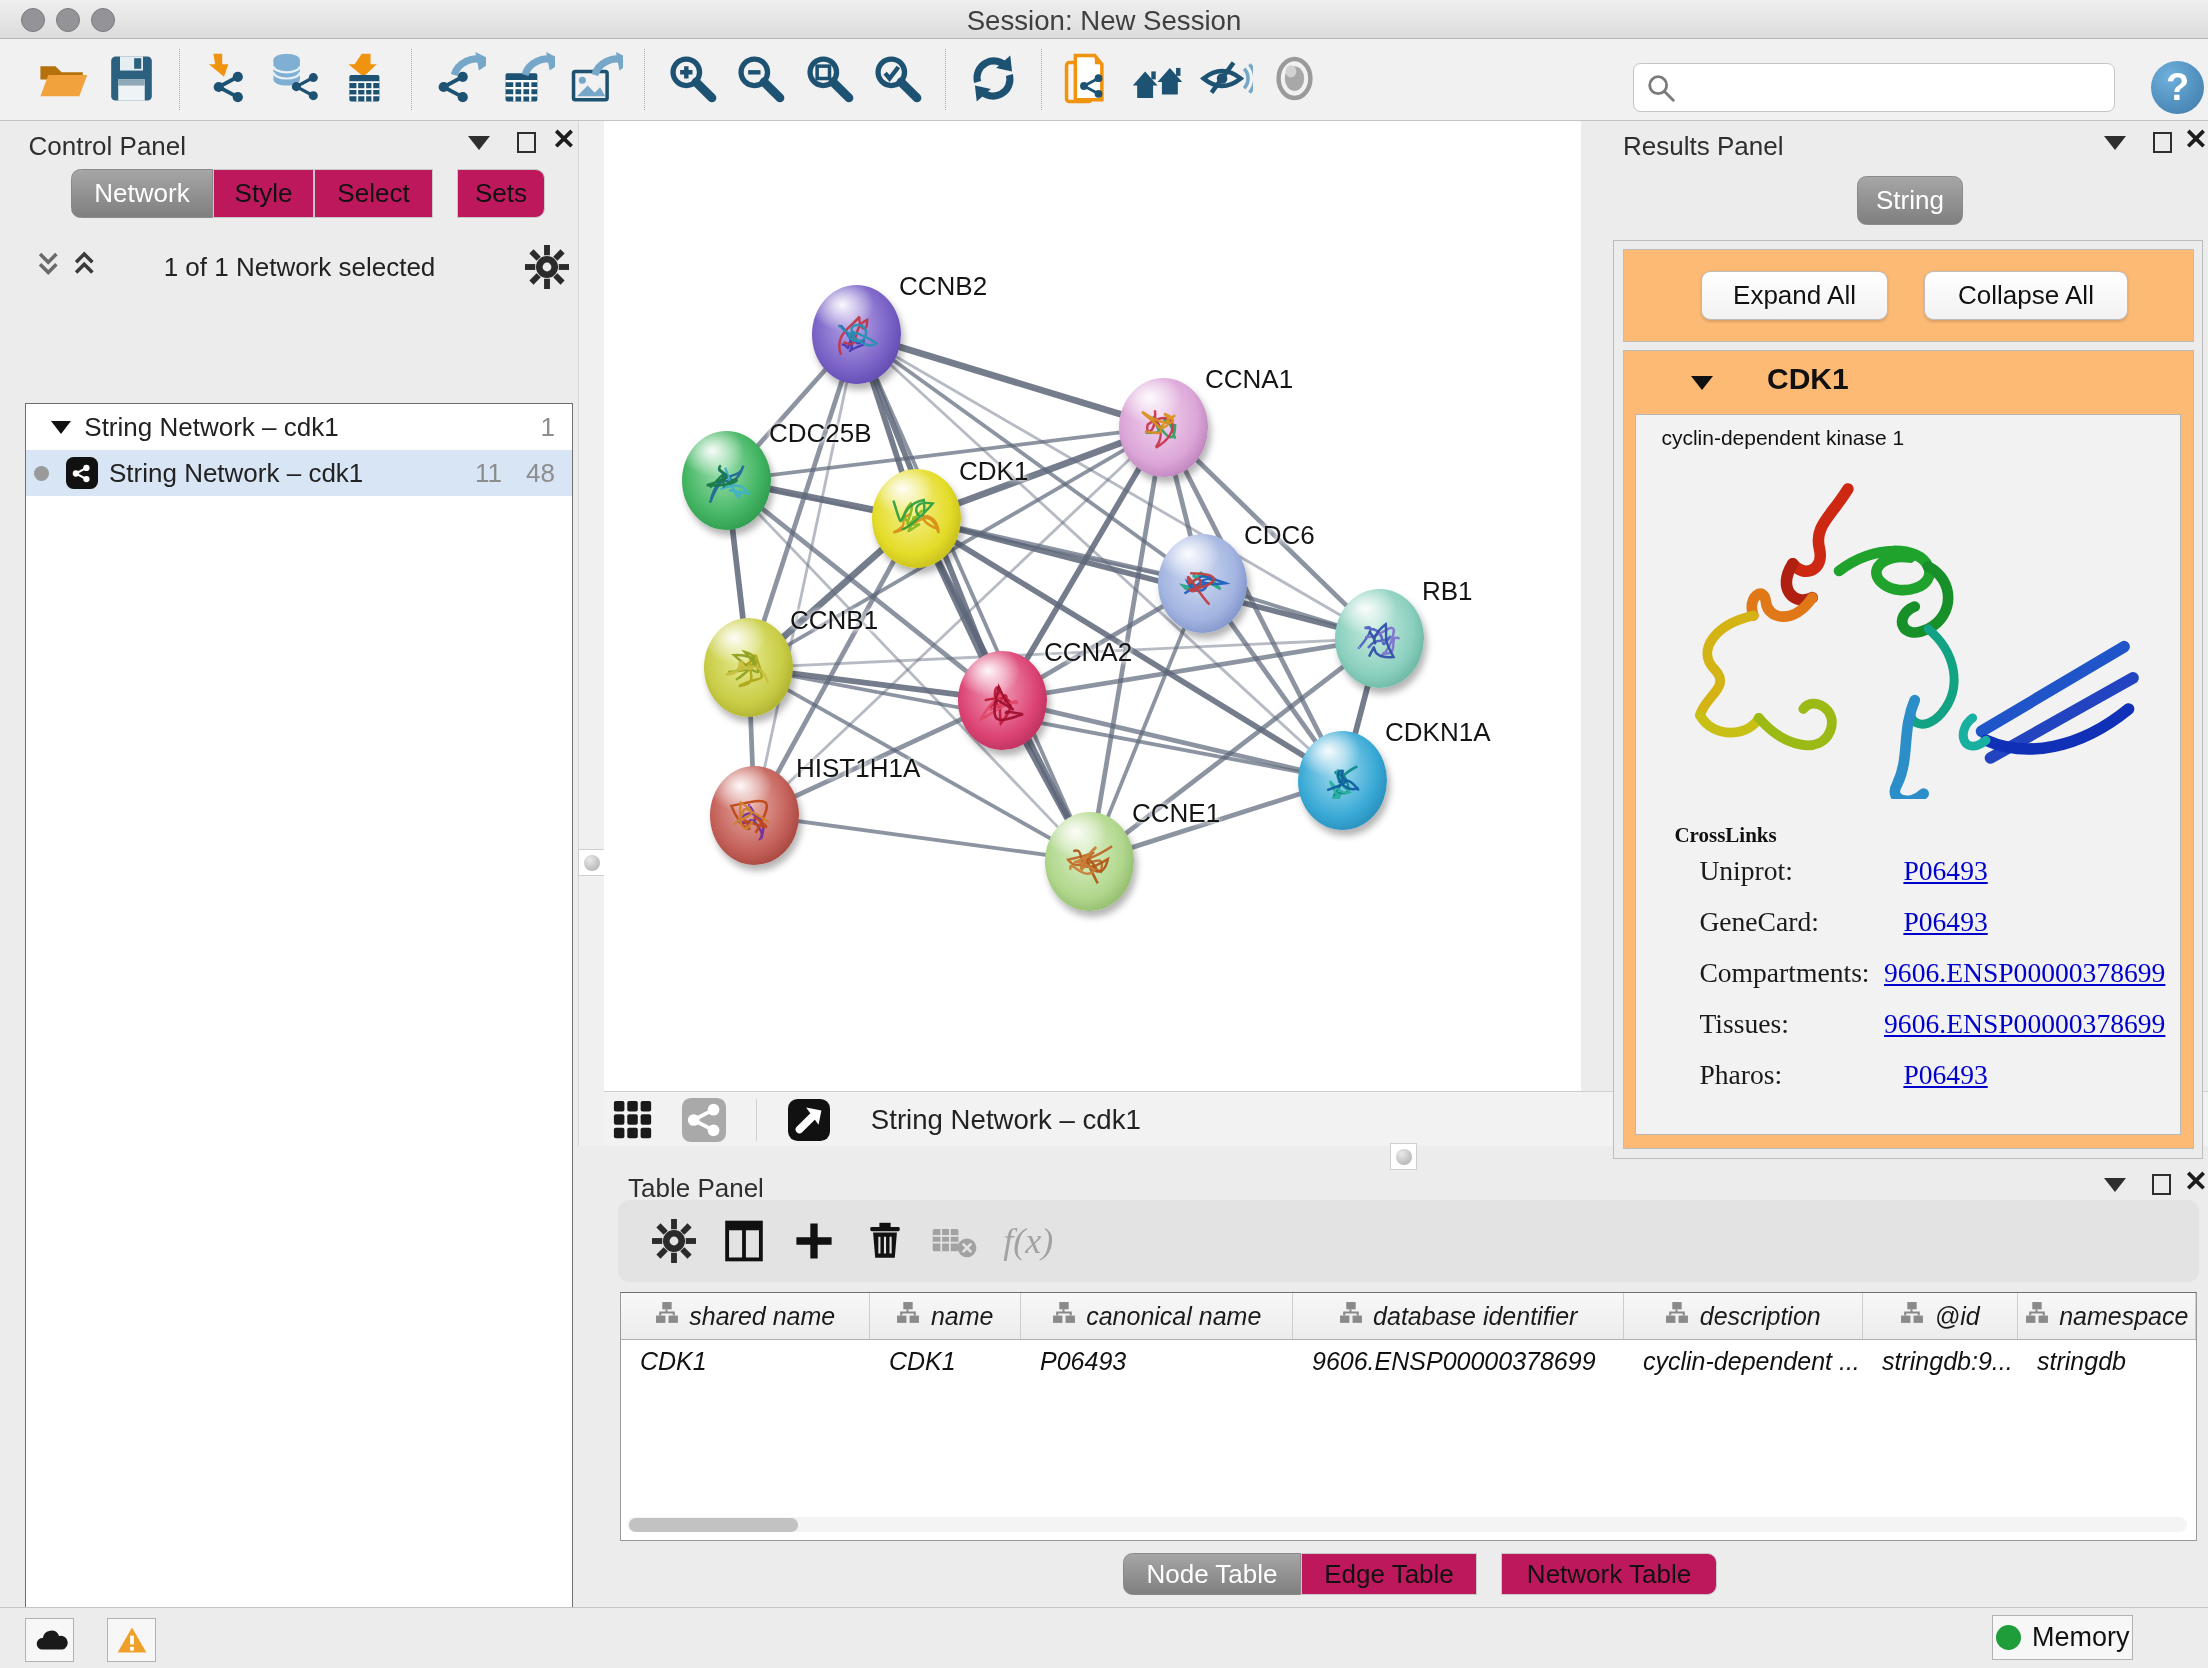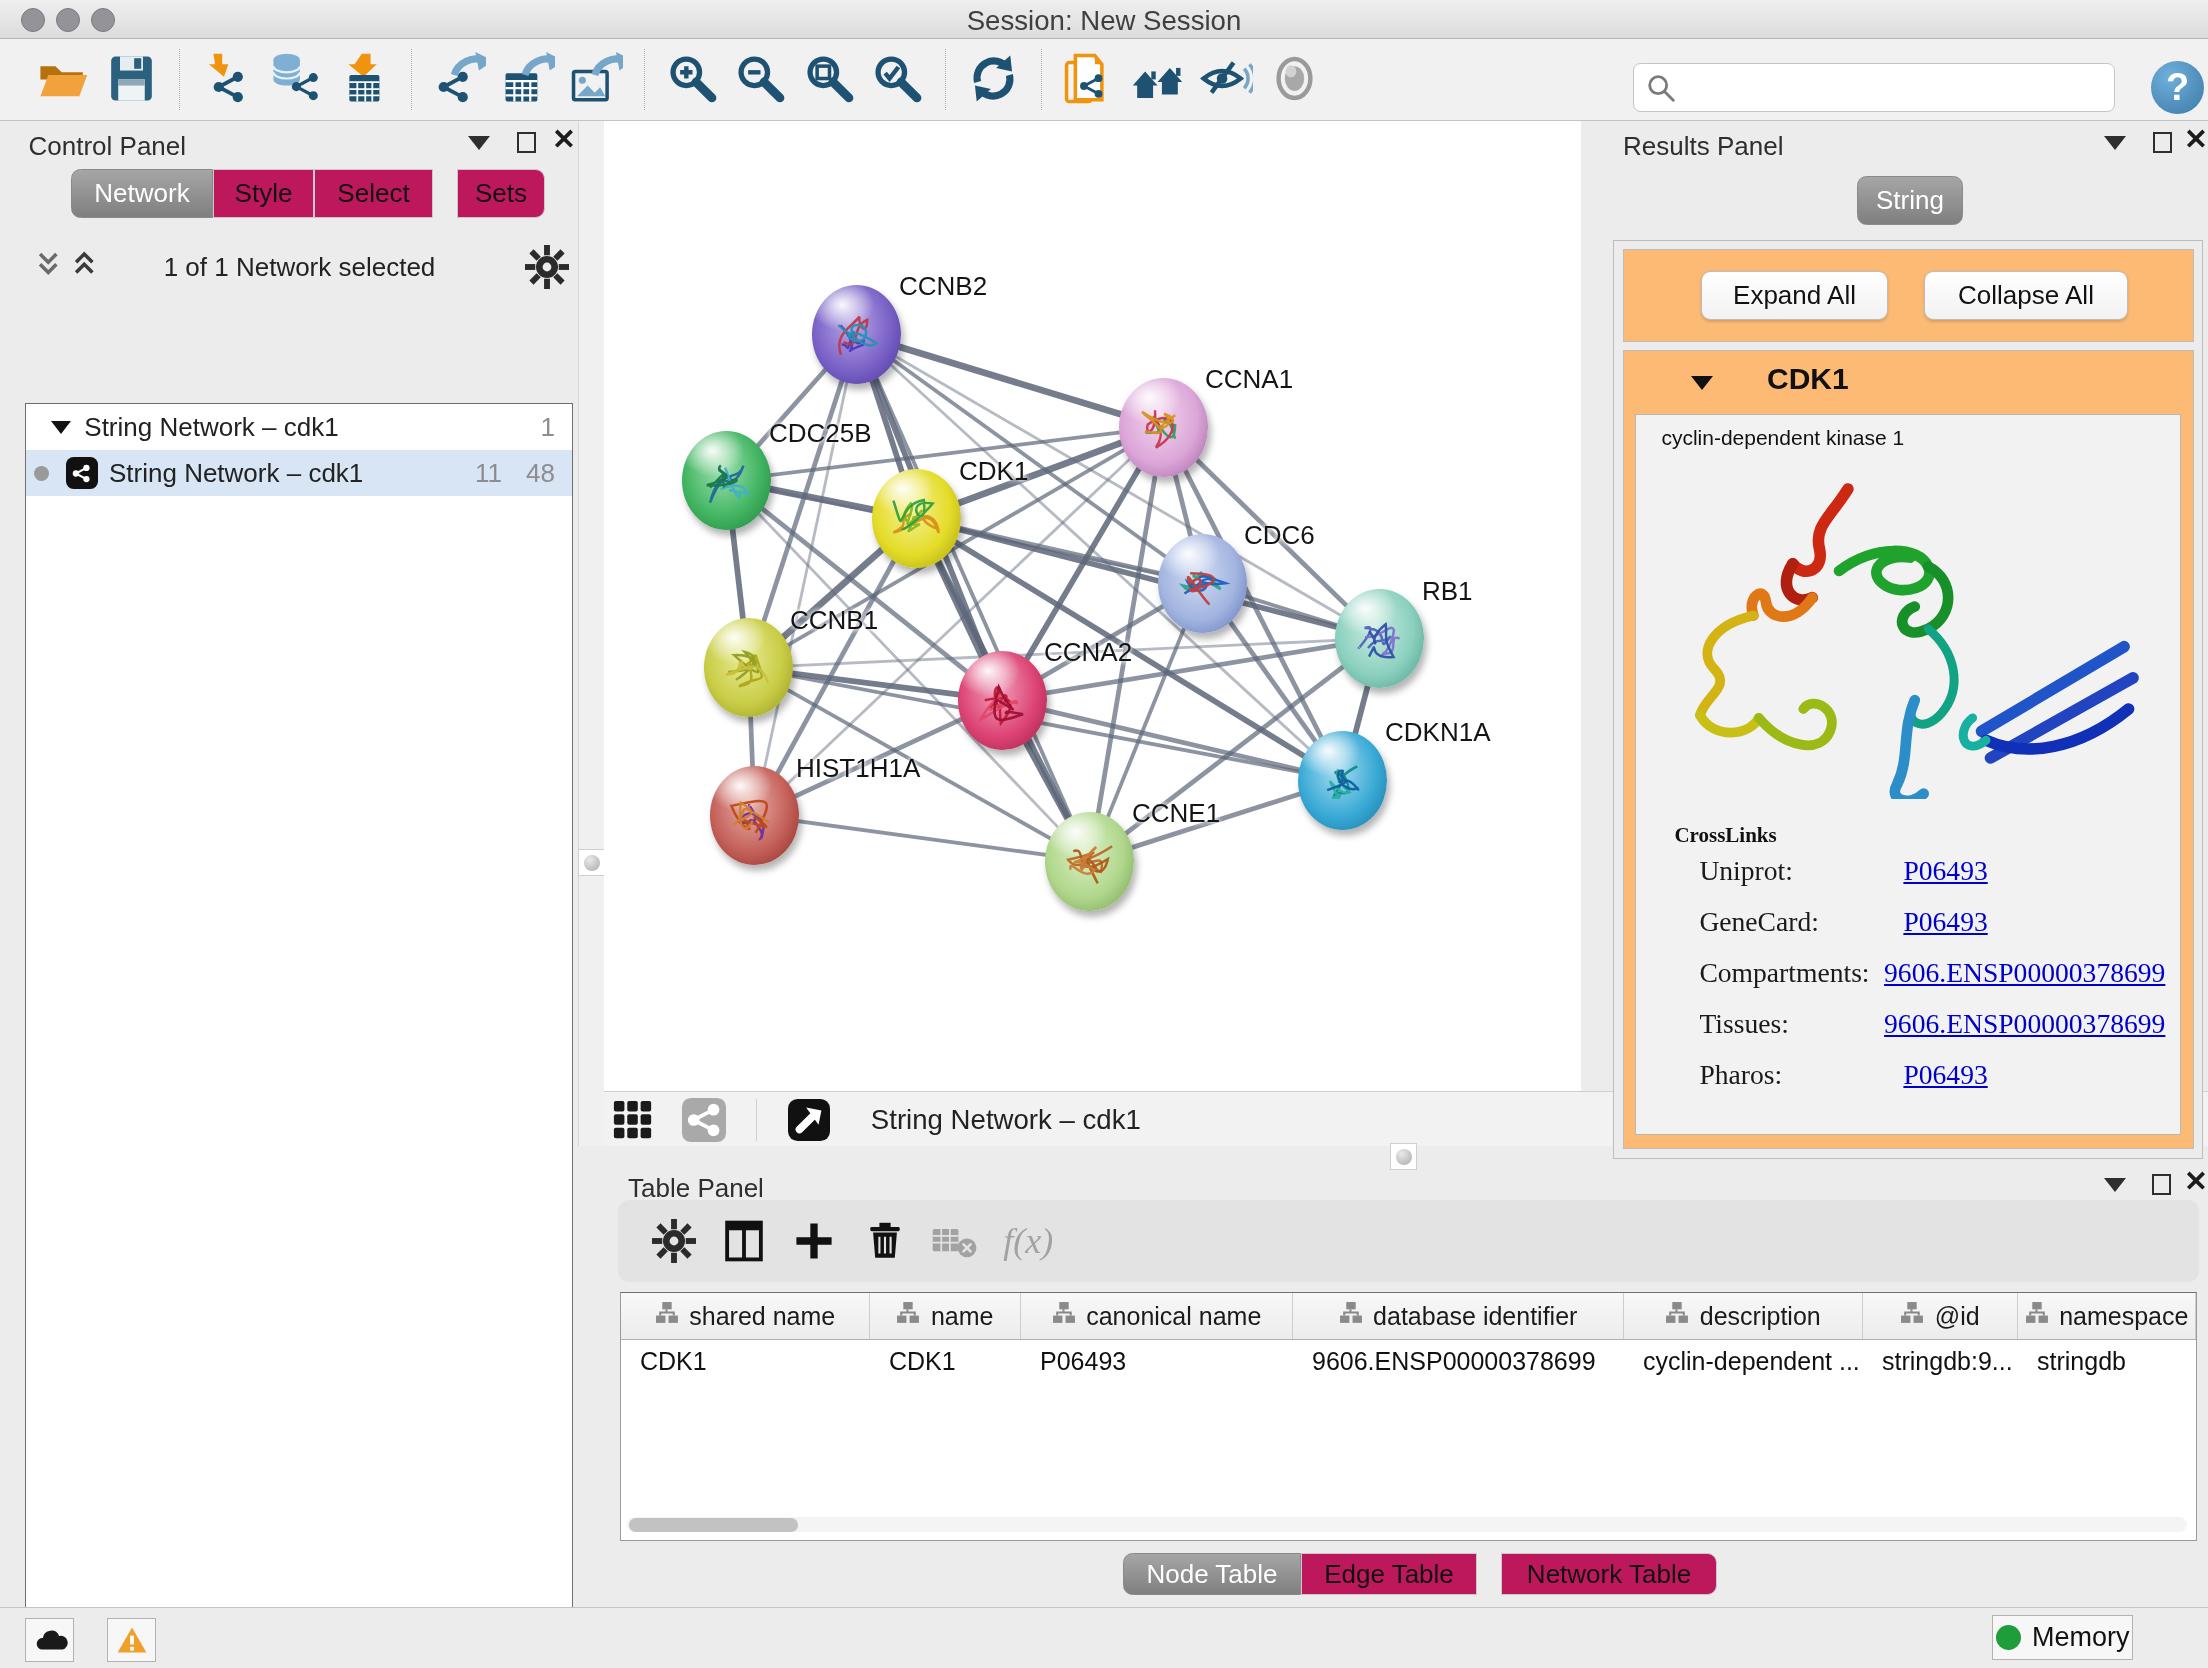--- a/index.html
+++ b/index.html
@@ -78,21 +78,21 @@
   .xl-row{display:flex;height:51px;align-items:center;}
   .xl-label{width:204px;font-size:27.6px;color:#1a1a1a;}
   .xl-value{font-size:27.6px;color:#0000cc;text-decoration:underline;cursor:pointer;}
 
   
   .tp-toolbar{left:618px;top:1200px;width:1581px;height:82px;background:#e3e3e3;border-radius:11.4px;
     display:flex;align-items:center;padding-left:21px;box-sizing:border-box;}
   .tp-btn{width:55px;height:57px;display:flex;align-items:center;justify-content:center;background:none;border:none;margin:0 7.6px;cursor:pointer;}
   .fx{font-family:"Liberation Serif",serif;font-style:italic;font-size:36px;color:#a2a2a2;}
   #data-table{left:620px;top:1292px;width:1577px;height:249px;background:#fff;
-    border:1px solid #9a9a9a;border-top:1.9px solid #6f6f6f;box-sizing:border-box;overflow:hidden;}
+    border:1px solid #9a9a9a;border-top:1.9px solid #6f6f6f;box-sizing:border-box;overflow:hidden;font-style:italic;}
   .th-row{display:flex;height:46px;background:linear-gradient(#f8f8f8,#ececec);border-bottom:1.9px solid #b0b0b0;}
   .th{display:flex;align-items:center;justify-content:center;font-size:25px;color:#1a1a1a;
     border-right:1px solid #cdcdcd;box-sizing:border-box;gap:9.5px;cursor:pointer;}
   .td-row{display:flex;height:42px;}
   .td{display:flex;align-items:center;font-size:25px;color:#111;box-sizing:border-box;padding-left:19px;}
   .hscroll{position:absolute;left:5.7px;bottom:7.6px;width:1560px;height:15px;background:#f4f4f4;border-radius:7.6px;}
   .hscroll i{position:absolute;left:1.9px;top:1px;width:169px;height:13.3px;border-radius:6.7px;background:#c2c2c2;display:block;}
 
   
   .statusbar{left:0;top:1607px;width:2208px;height:61px;background:#ececec;border-top:1px solid #c4c4c4;}

